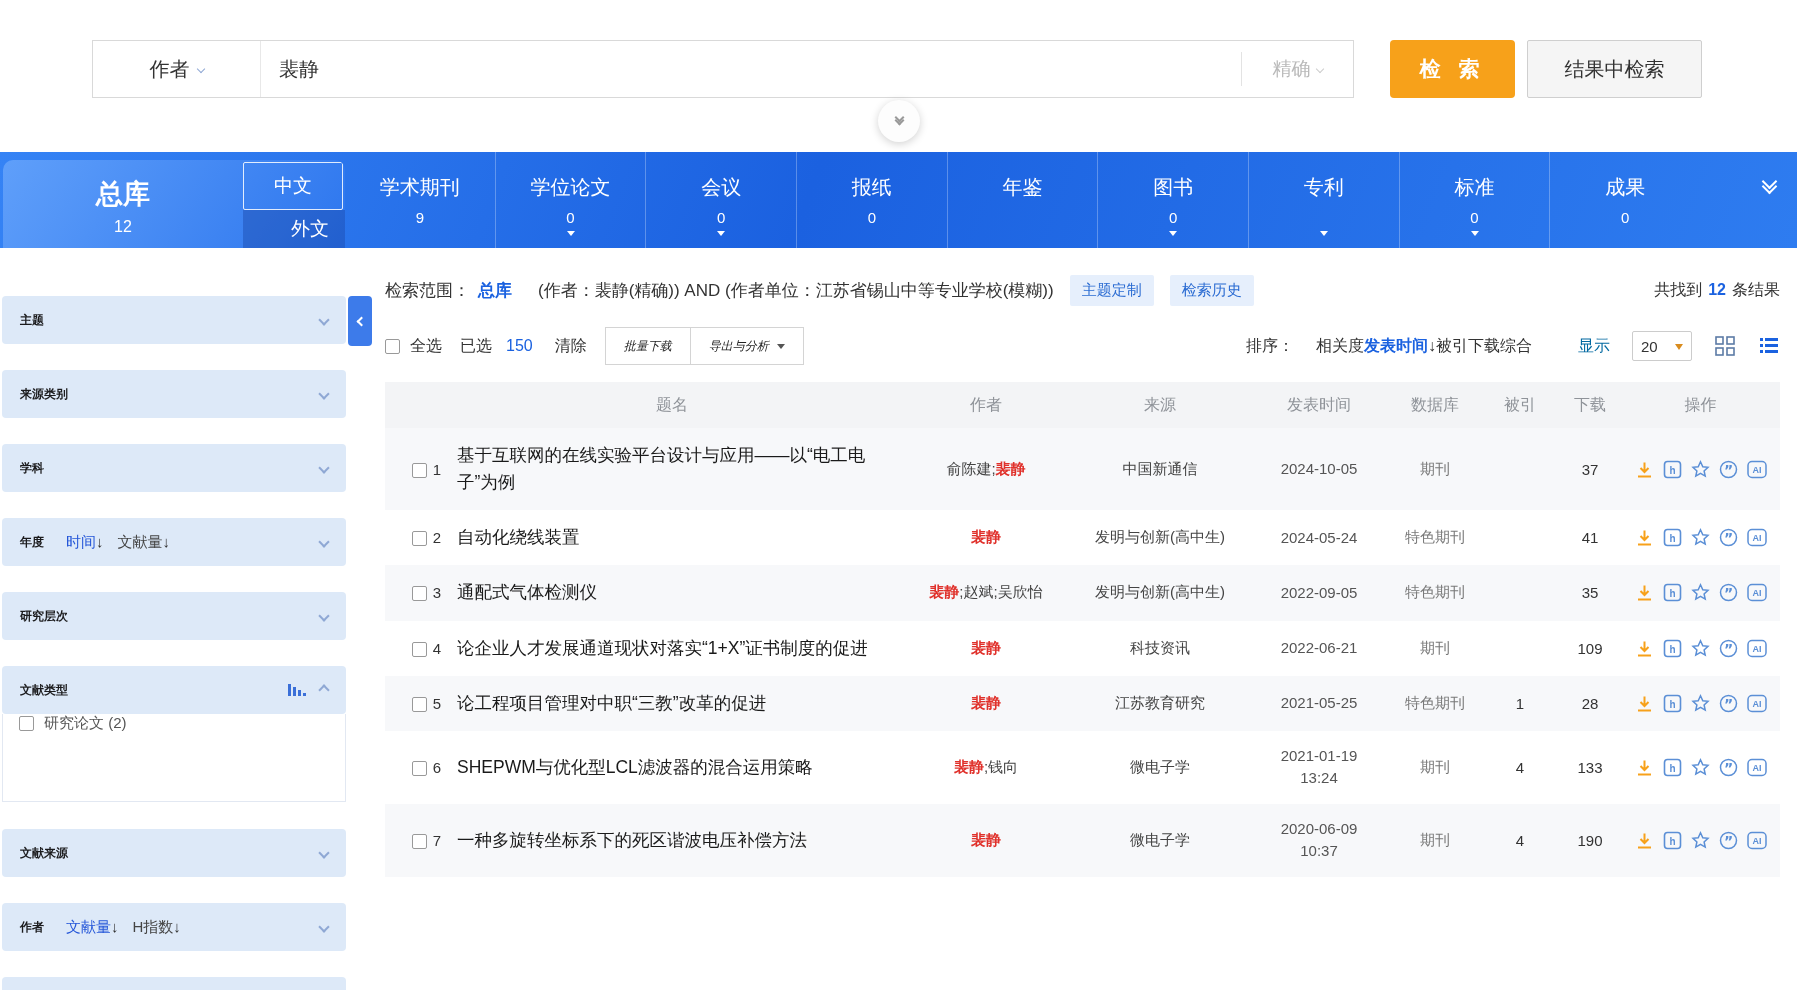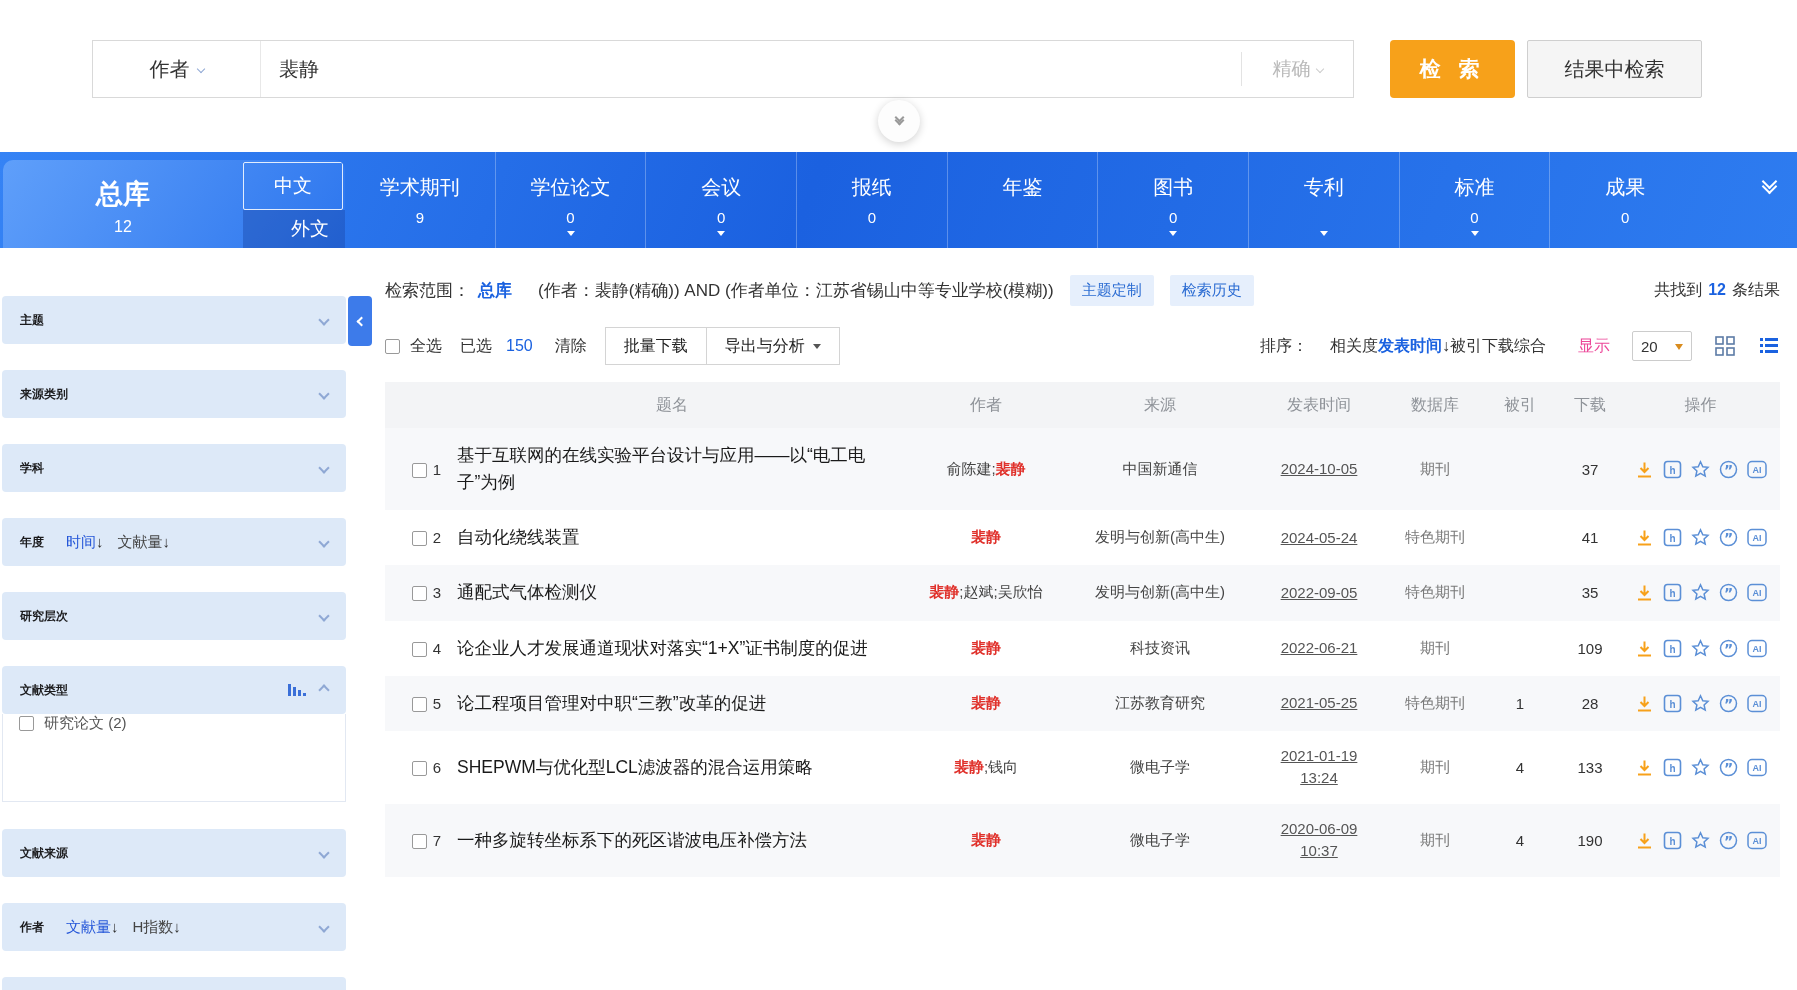--- a/index.html
+++ b/index.html
@@ -83,48 +83,48 @@
   .scope-chip { background:#e6effc; color:#2a6bd2; font-size:15px; padding:6px 12px; margin-left:16px;
     border-radius:2px; cursor:pointer; white-space:nowrap; }
   .scope-result { margin-left:auto; font-size:16px; color:#333; white-space:nowrap; }
   .scope-result b { color:#1b62e0; font-weight:bold; margin:0 6px; }
 
   .toolbar { display:flex; align-items:center; margin-top:18px; height:40px; font-size:16px; color:#333; }
   .toolbar .cb { margin-right:10px; cursor:pointer; }
   .tb-sep { margin:0 8px 0 18px; }
   .blue-num { color:#1b62e0; margin:0 6px; }
   .tb-clear { margin-left:16px; cursor:pointer; }
-  .tb-btn { border:1px solid #d4d4d4; background:#fff; font-size:16px; color:#222; padding:0 18px;
-    height:38px; margin-left:18px; cursor:pointer; display:flex; align-items:center; gap:8px; }
+  .tb-btn { border:1px solid #d4d4d4; background:#fff; font-size:12px; color:#222; padding:0 18px;
+    height:38px; margin-left:18px; cursor:pointer; display:flex; align-items:center; gap:8px;font-style:italic; }
   .tb-btn + .tb-btn { margin-left:-1px; }
   .tb-btn .tri { width:0; height:0; border:4px solid transparent; border-top:5px solid #555; margin-top:4px; }
   .tb-right { margin-left:auto; display:flex; align-items:center; gap:22px; }
   .sort-opt { cursor:pointer; color:#333; }
   .sort-opt.active { color:#1b62e0; font-weight:bold; }
-  .display-label { color:#ec4899; margin-left:10px; }
+  .display-label { color:#0369a1; margin-left:24px; }
   .page-size-box { border:1px solid #ccc; border-radius:2px; width:60px; height:30px; display:flex;
     align-items:center; justify-content:space-between; padding:0 8px; cursor:pointer; font-size:15px; color:#333; }
   .page-size-box .tri { width:0; height:0; border:4px solid transparent; border-top:6px solid #d98c1f; margin-top:5px; }
   .view-icon { cursor:pointer; display:flex; }
 
   .grid-table { margin-top:16px; }
   .grow { display:grid; grid-template-columns:58px 458px 170px 178px 140px 92px 78px 62px 159px; align-items:center; }
   .thead { background:#f3f4f6; color:#8f9399; font-size:16px; height:46px; }
   .thead > div { text-align:center; }
   .trow { font-size:15px; }
   .trow.odd { background:#f7f8fa; }
   .c { padding:14px 4px; text-align:center; color:#444; }
   .c-check { display:flex; align-items:flex-start; justify-content:flex-end; gap:6px; padding-right:2px; }
   .c-check .cb { cursor:pointer; margin-top:2px; }
   .idx { color:#333; }
   .c-title { text-align:left; font-size:17.5px; color:#1a1a1a; line-height:1.55; padding-left:14px;
     padding-right:26px; cursor:pointer; }
   .author-hl { color:#e0312b; font-weight:bold; }
   .c-source { cursor:pointer; }
-  .c-date { color:#555; line-height:1.5;text-decoration:underline; }
+  .c-date { color:#555; line-height:1.5; }
   .c-db { color:#7a7a7a; }
   .c-cited { color:#333; cursor:pointer; }
   .c-dl { color:#333; }
   .c-actions { display:flex; align-items:center; justify-content:center; gap:9px; }
   .act { cursor:pointer; display:flex; }
 </style>
 </head>
 <body>
 
 <div class="header-area">

